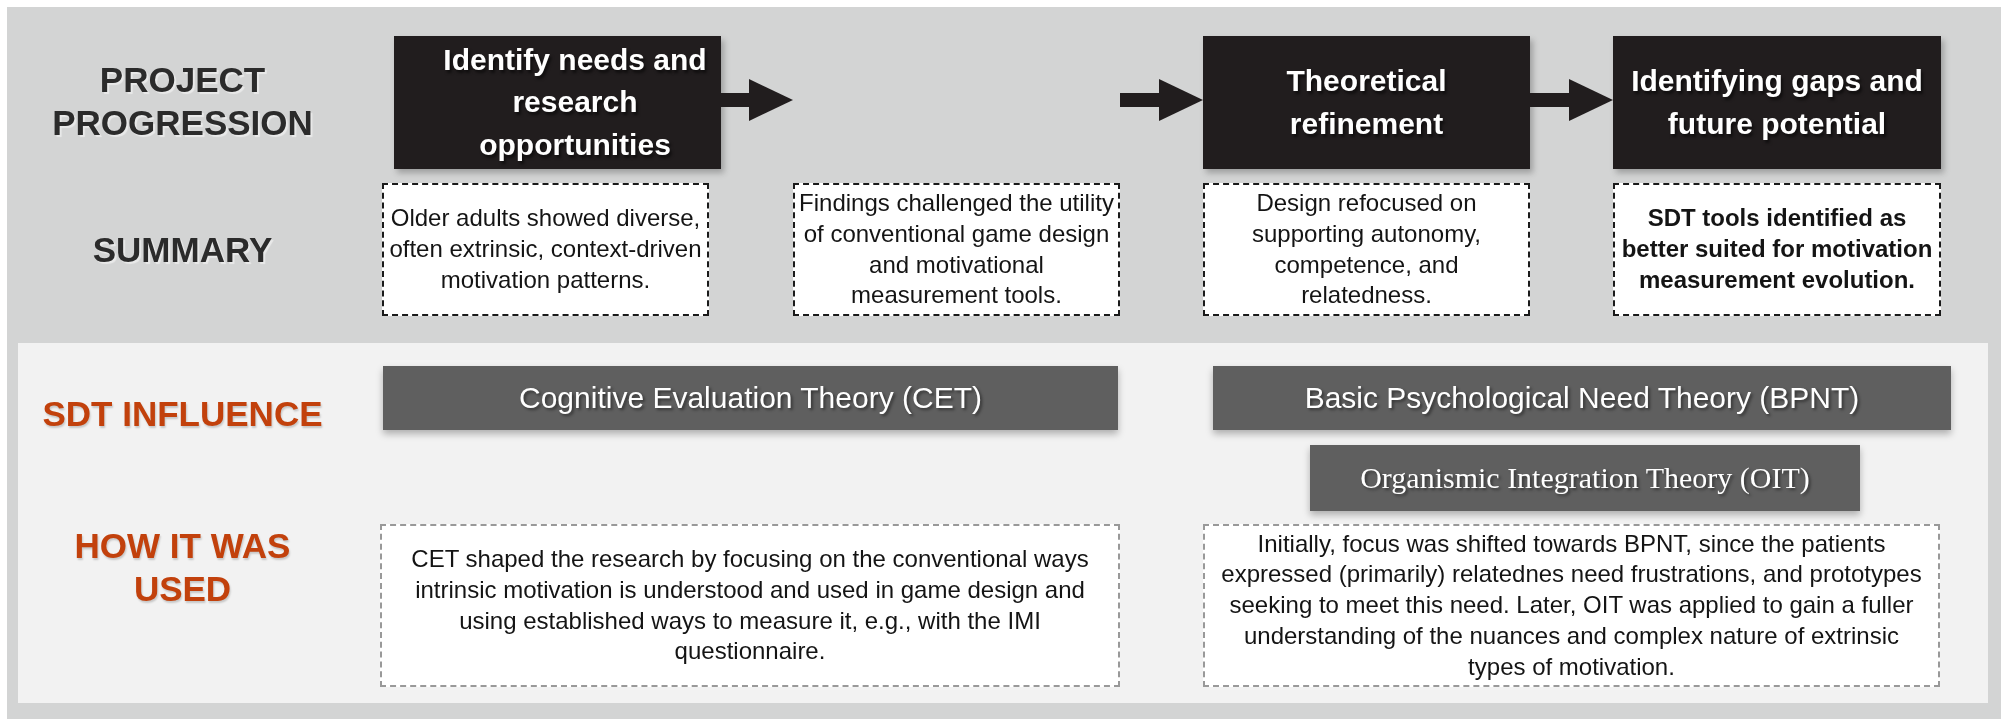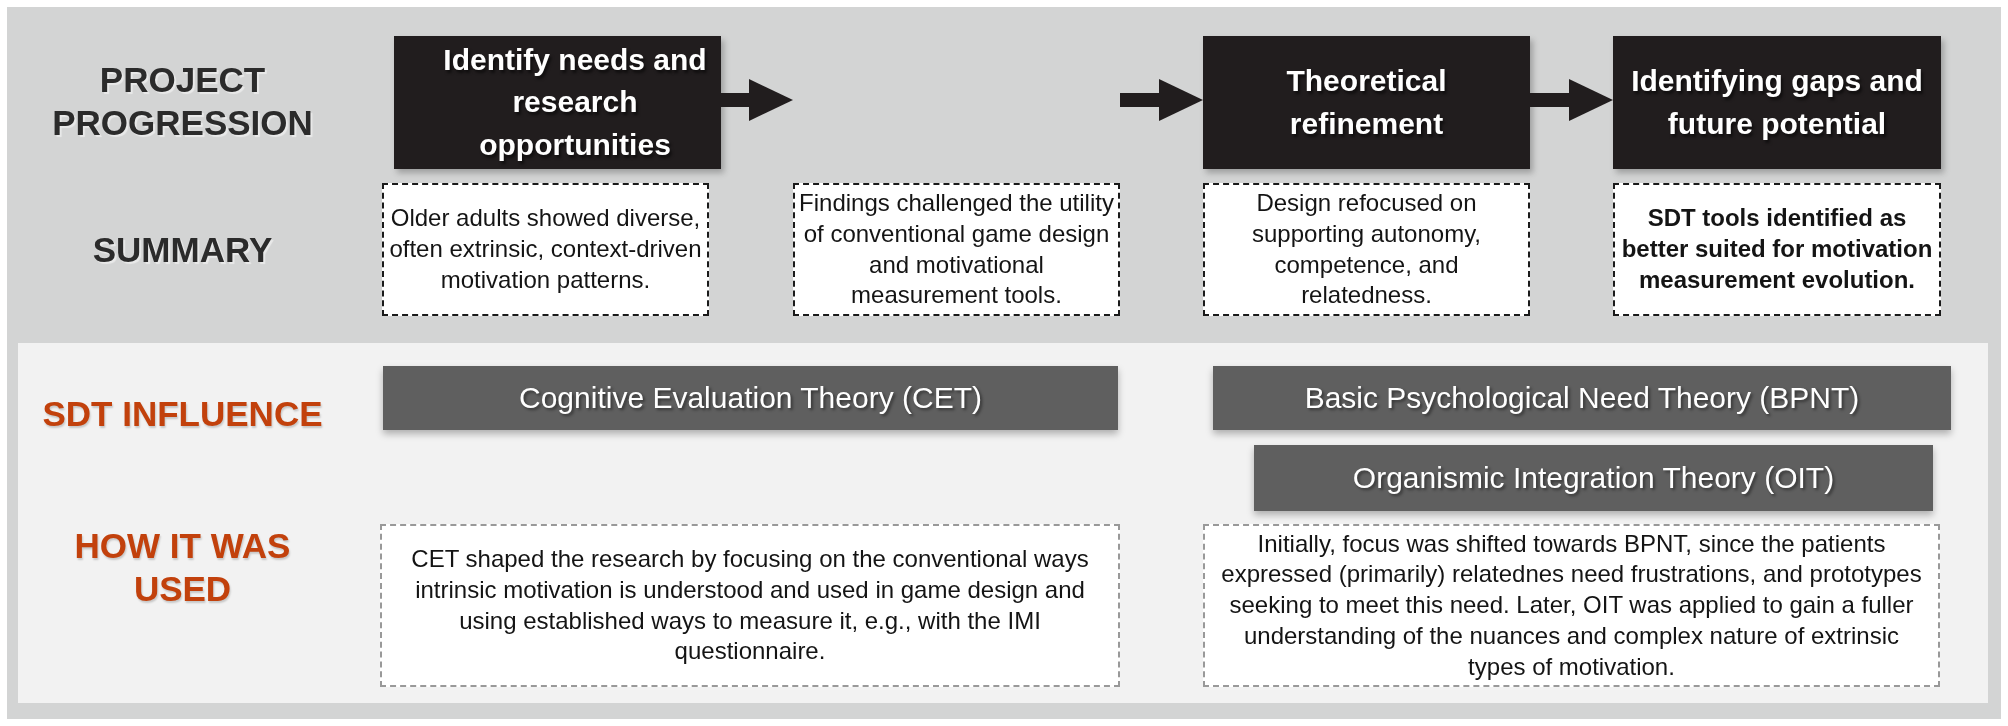--- a/index.html
+++ b/index.html
@@ -115,21 +115,21 @@
     background: #5f5f5f;
     color: #ffffff;
     display: flex; align-items: center; justify-content: center;
     text-align: center;
     font-size: 30px;
     text-shadow: 2px 2px 3px rgba(0,0,0,0.45);
     box-shadow: 0 4px 7px rgba(0,0,0,0.28);
   }
   .bar.cet  { left: 383px;  top: 366px; width: 735px; height: 64px; }
   .bar.bpnt { left: 1203px; top: 366px; width: 738px; height: 64px; margin-left: 10px; }
-  .bar.oit  { left: 1254px; top: 445px; width: 679px; height: 66px; }
+  .bar.oit  { left: 1310px; top: 445px; width: 550px; height: 66px; font-family: Liberation Serif, serif; }
 
   
   .usage {
     top: 524px; height: 163px;
     box-sizing: border-box;
     background: #ffffff;
     border: 2px dashed #999999;
     display: flex; align-items: center; justify-content: center;
     text-align: center;
     color: #141414;

